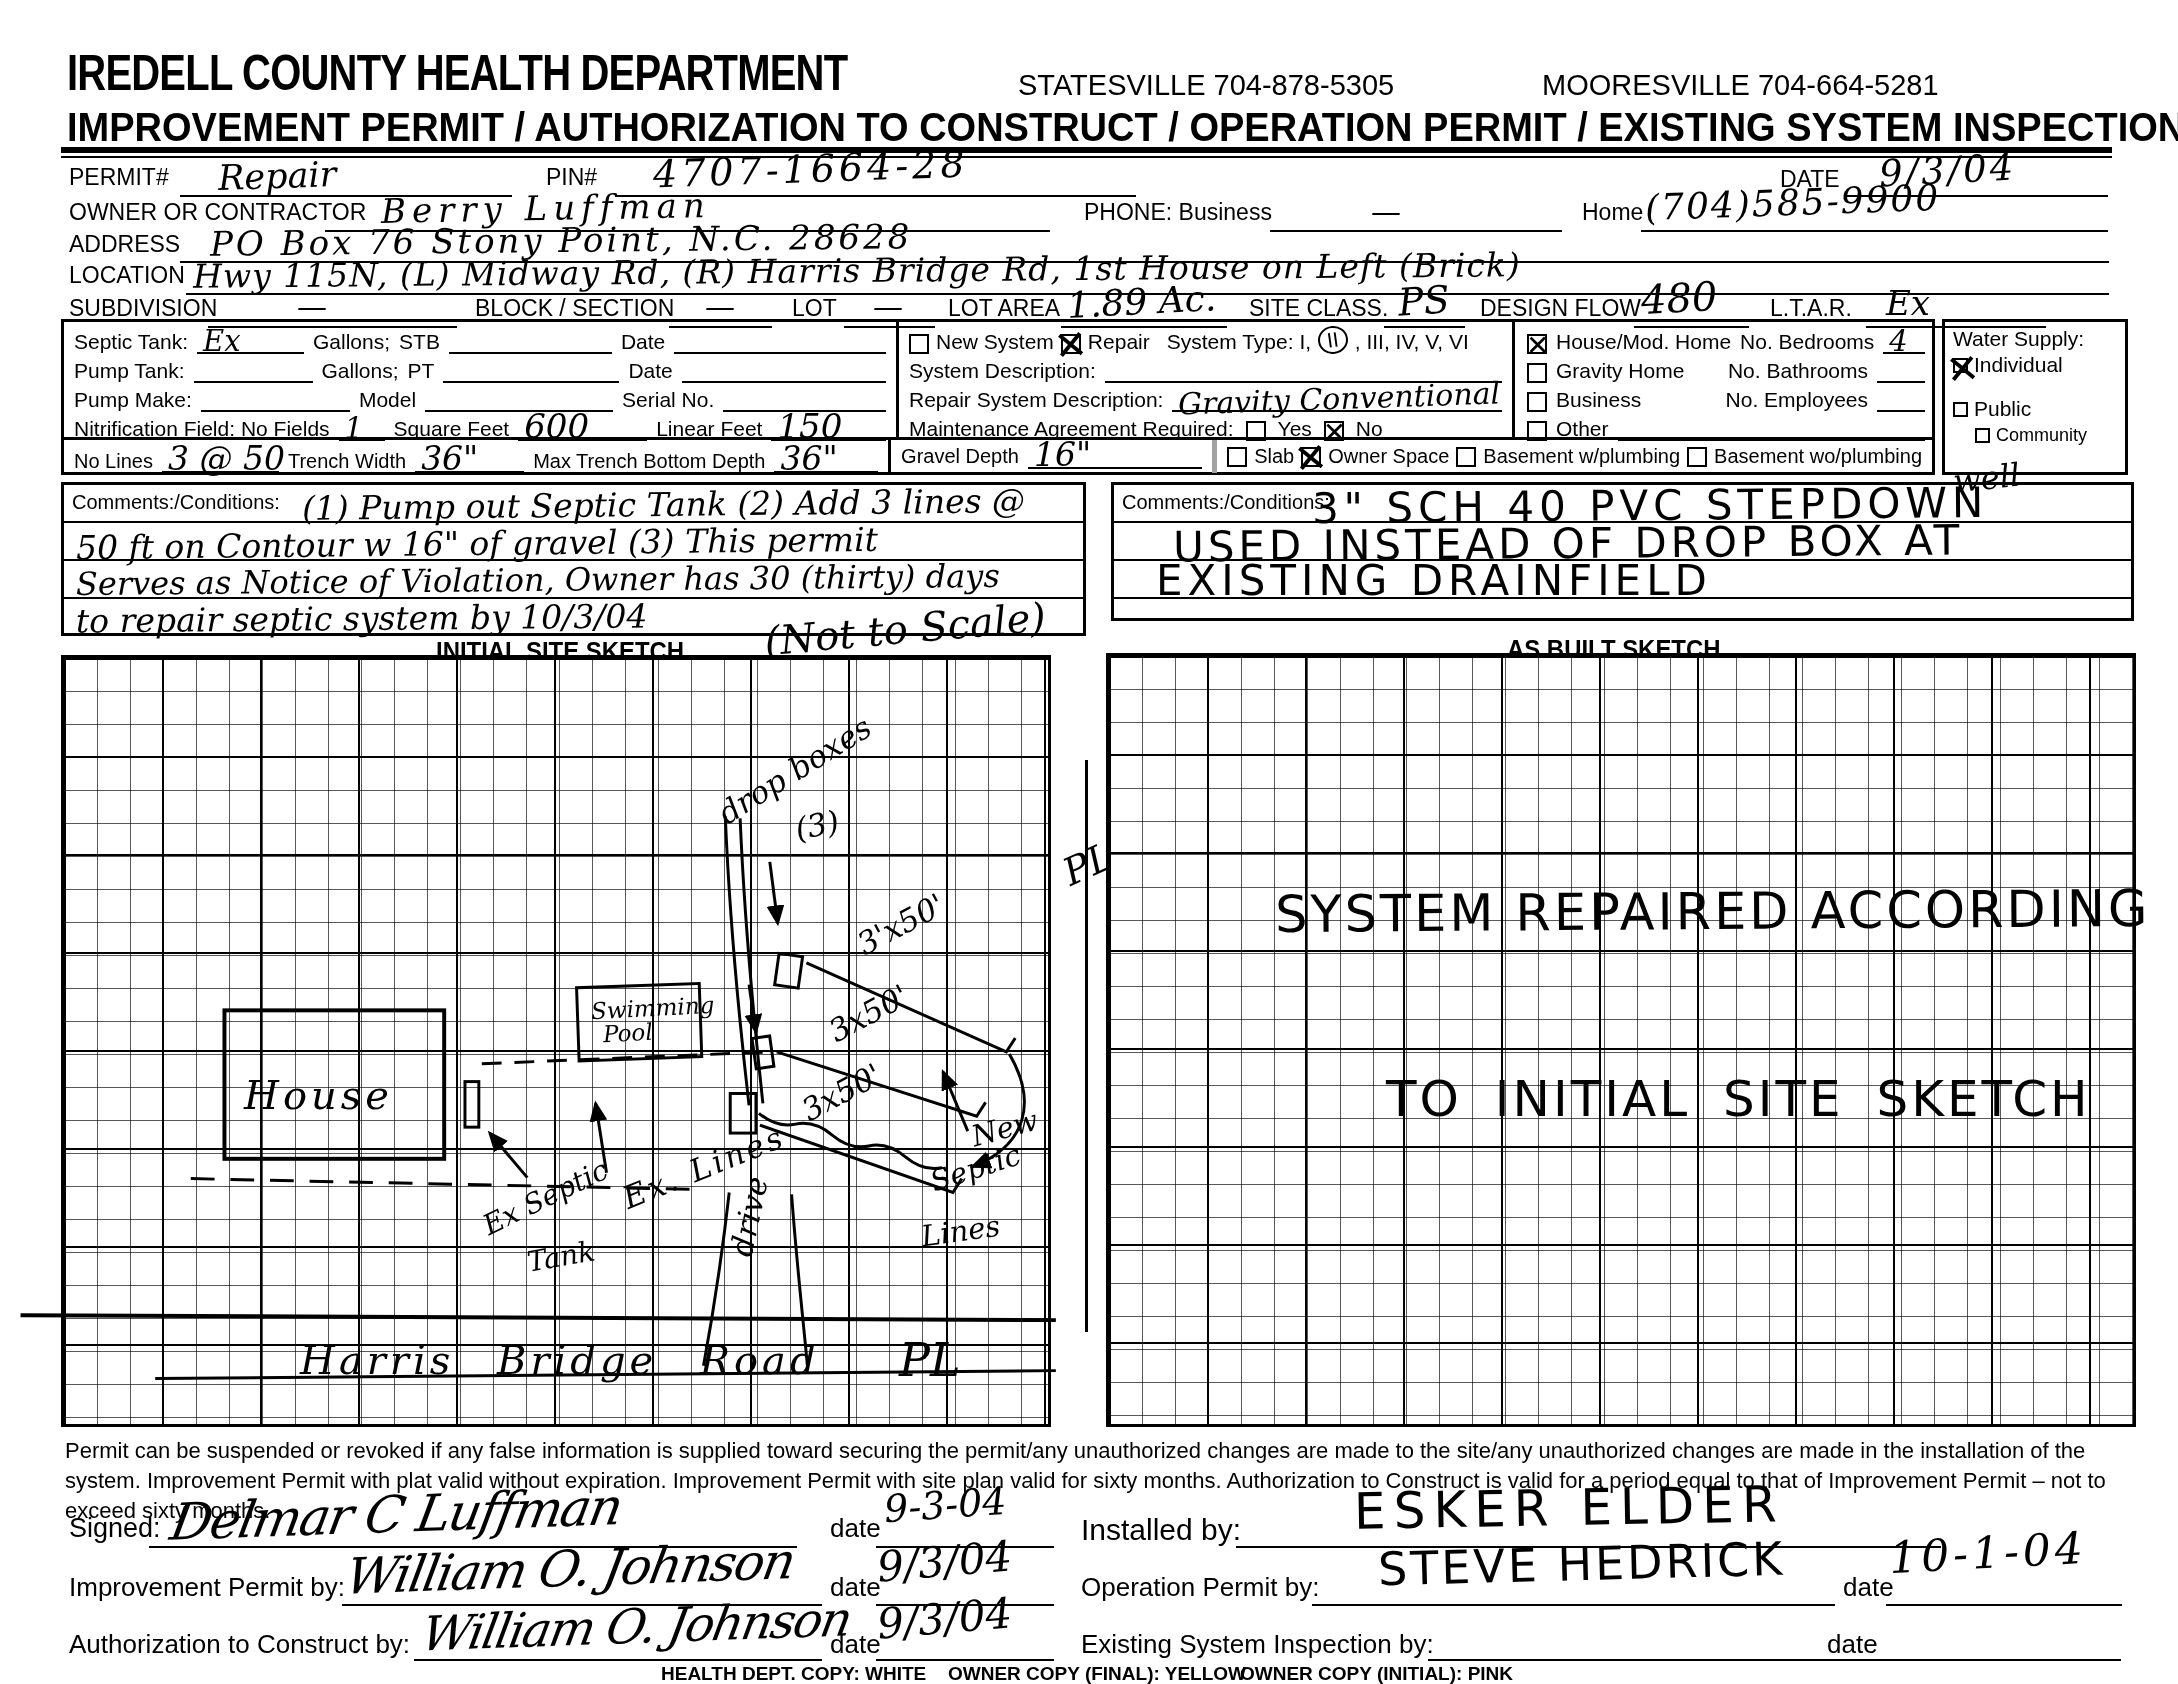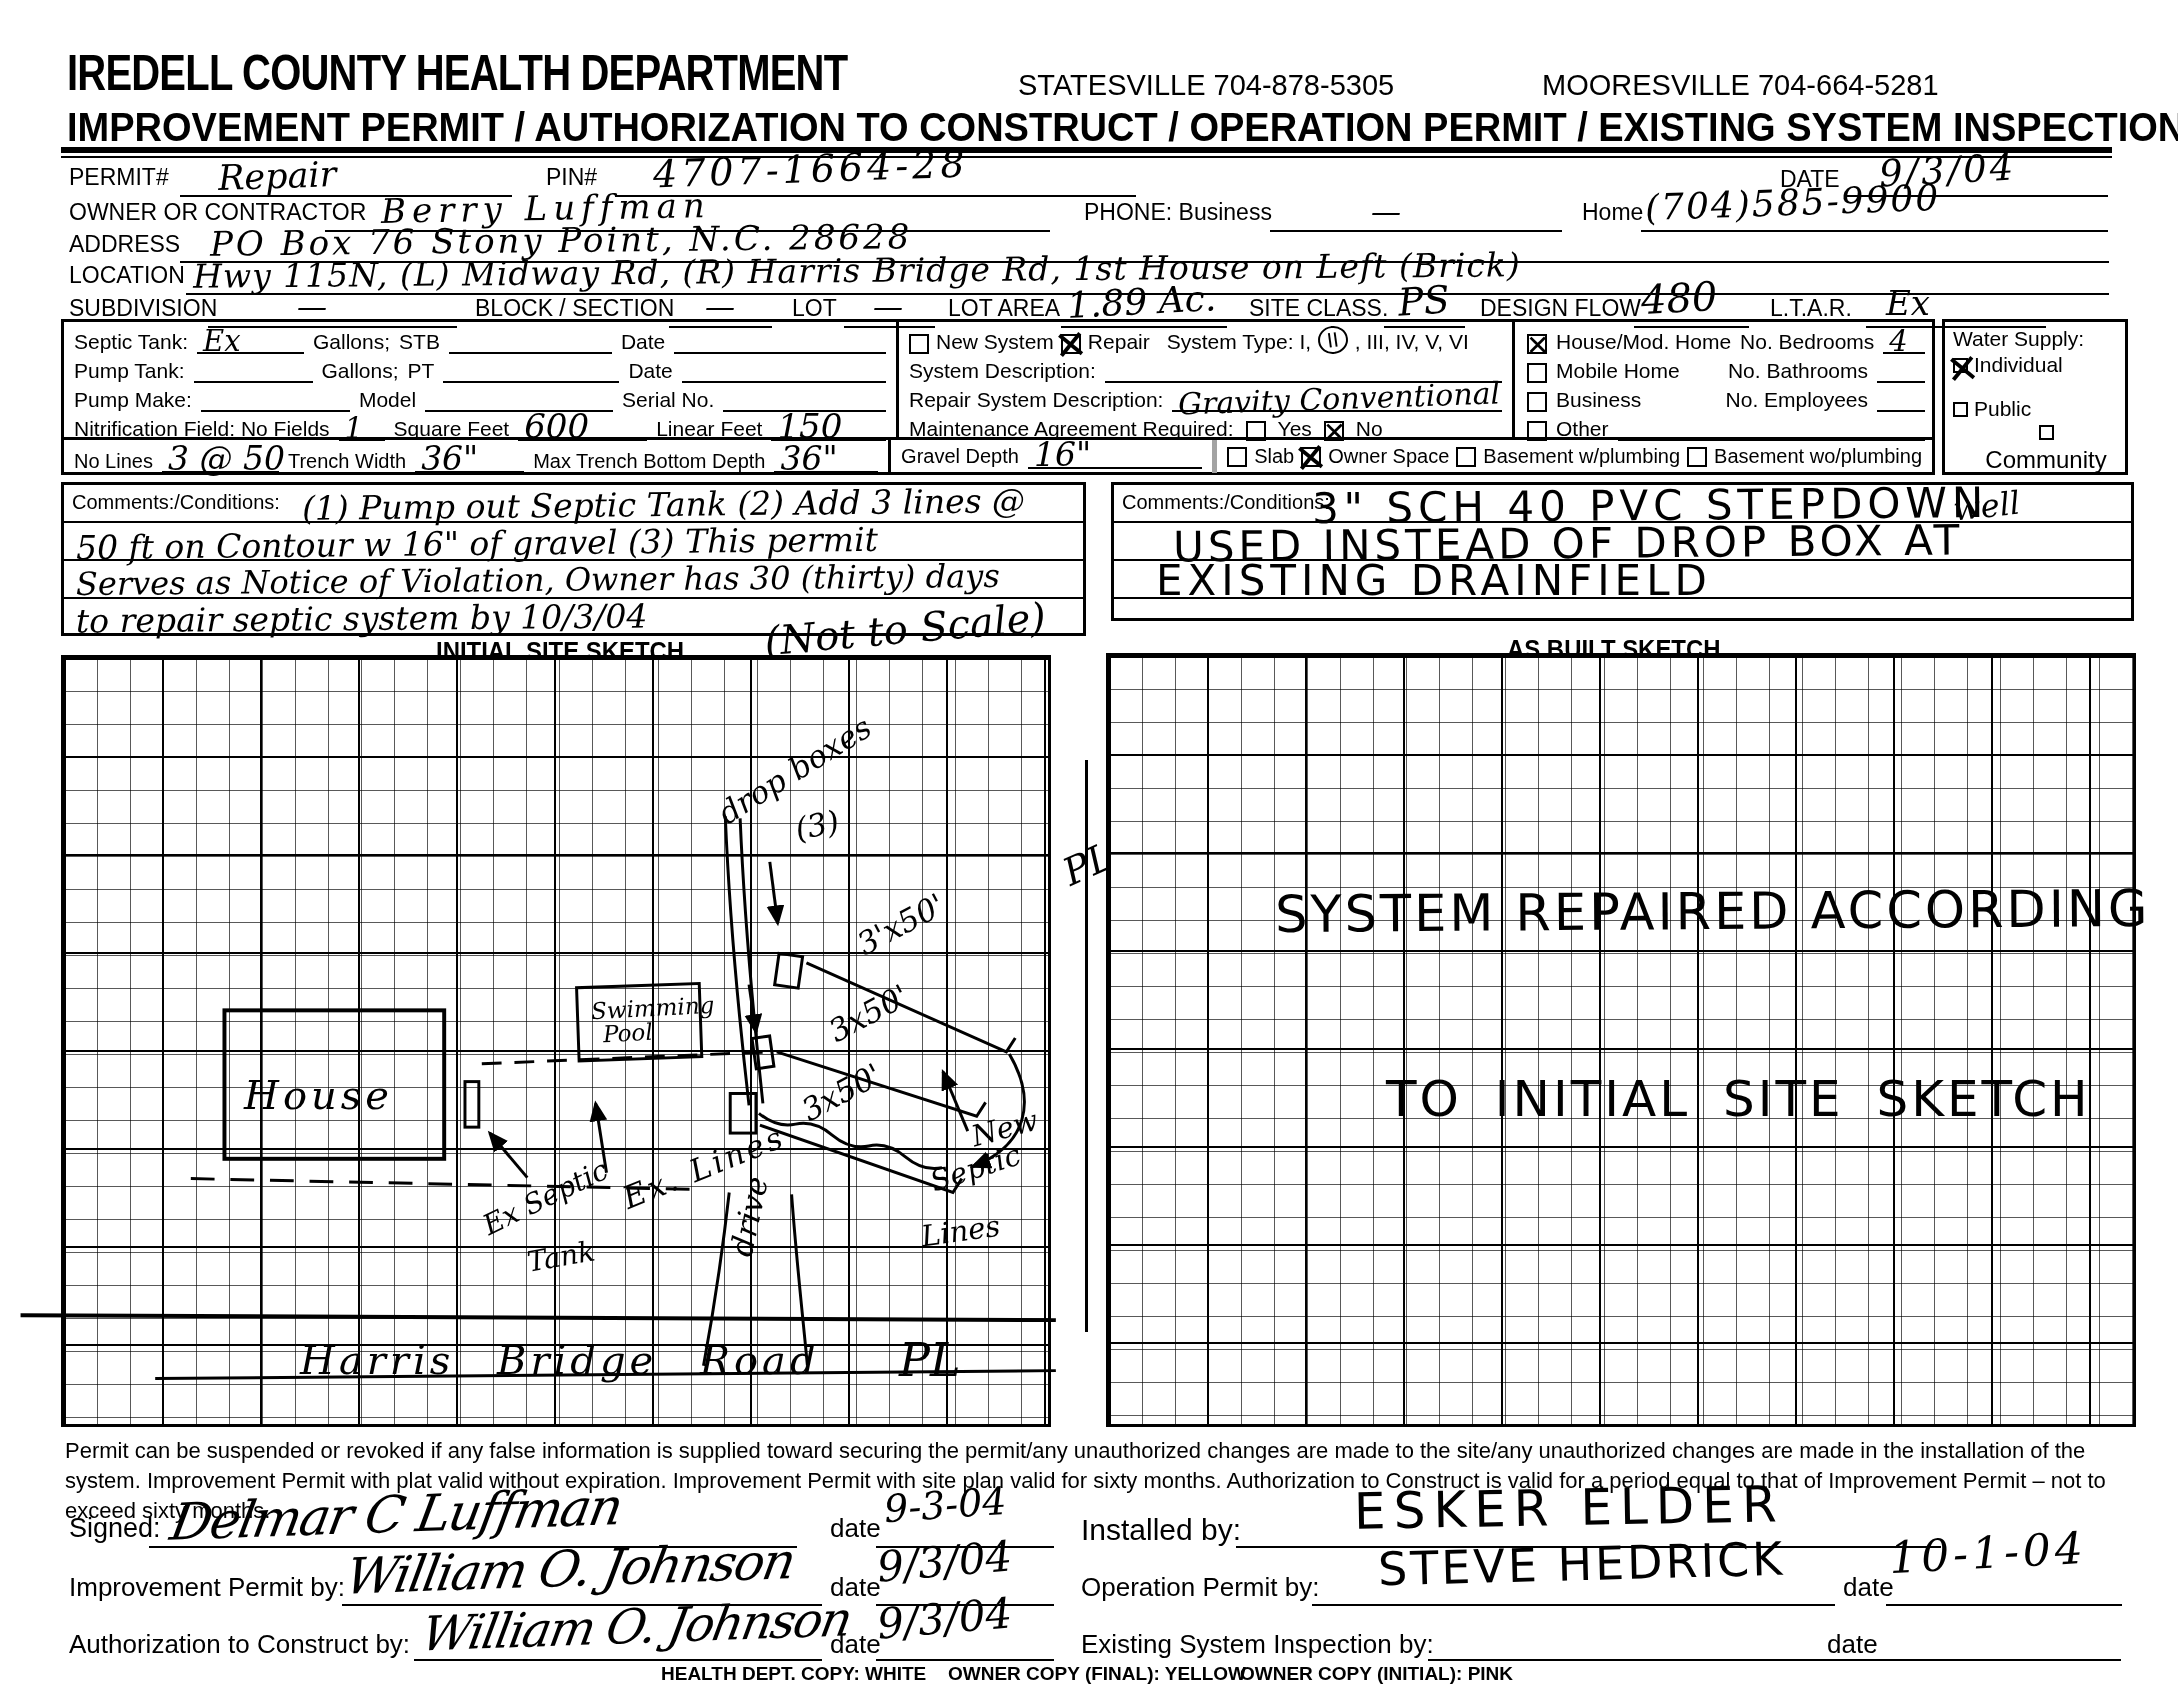--- a/index.html
+++ b/index.html
@@ -177,21 +177,21 @@
       <div class="brow" style="margin-top:3px;">
         <span class="cb checked"></span>
         <span>House/Mod. Home</span>
         <span style="margin-left:auto;">No. Bedrooms</span>
         <span class="fld" style="width:48px;">
             <i class="hw v">4</i>
           </span>
       </div>
       <div class="brow">
         <span class="cb"></span>
-        <span>Mobile Home</span>
+        <span>Gravity Home</span>
         <span style="margin-left:auto;">No. Bathrooms</span>
         <span class="fld" style="width:48px;"></span>
       </div>
       <div class="brow">
         <span class="cb"></span>
         <span>Business</span>
         <span style="margin-left:auto;">No. Employees</span>
         <span class="fld" style="width:48px;"></span>
       </div>
       <div class="brow">
@@ -238,21 +238,21 @@
   <div class="abs" style="left:1942px;top:319px;width:186px;height:156px;border:3px solid #000;padding:5px 8px;font-size:21px;">
     <div>Water Supply:</div>
     <div style="display:flex;gap:6px;align-items:center;margin-top:2px;">
       <span class="cb sm checked xl"></span>
       <span>Individual</span>
     </div>
     <div style="display:flex;gap:6px;align-items:center;margin-top:20px;">
       <span class="cb sm"></span>
       <span>Public</span>
     </div>
-    <div style="display:flex;gap:6px;align-items:center;margin-top:4px;margin-left:22px;font-size:24px;flex-direction:column;">
+    <div style="display:flex;gap:6px;align-items:center;margin-top:4px;margin-left:22px;font-size:18px;">
       <span class="cb sm"></span>
       <span>Community</span>
     </div>
     <div class="hw" style="font-size:32px;margin-top:8px;transform:rotate(-6deg);">well</div>
   </div>
 
   <div class="cmt" style="left:61px;top:482px;width:1025px;height:154px;">
     <span class="clabel">Comments:/Conditions:</span>
     <span class="hline hw" style="left:238px;top:0px;font-size:33px;transform:rotate(-.6deg);">(1) Pump out Septic Tank (2) Add 3 lines @</span>
     <span class="hline hw" style="left:12px;top:39px;font-size:33px;transform:rotate(-.6deg);">50 ft on Contour w 16" of gravel (3) This permit</span>

